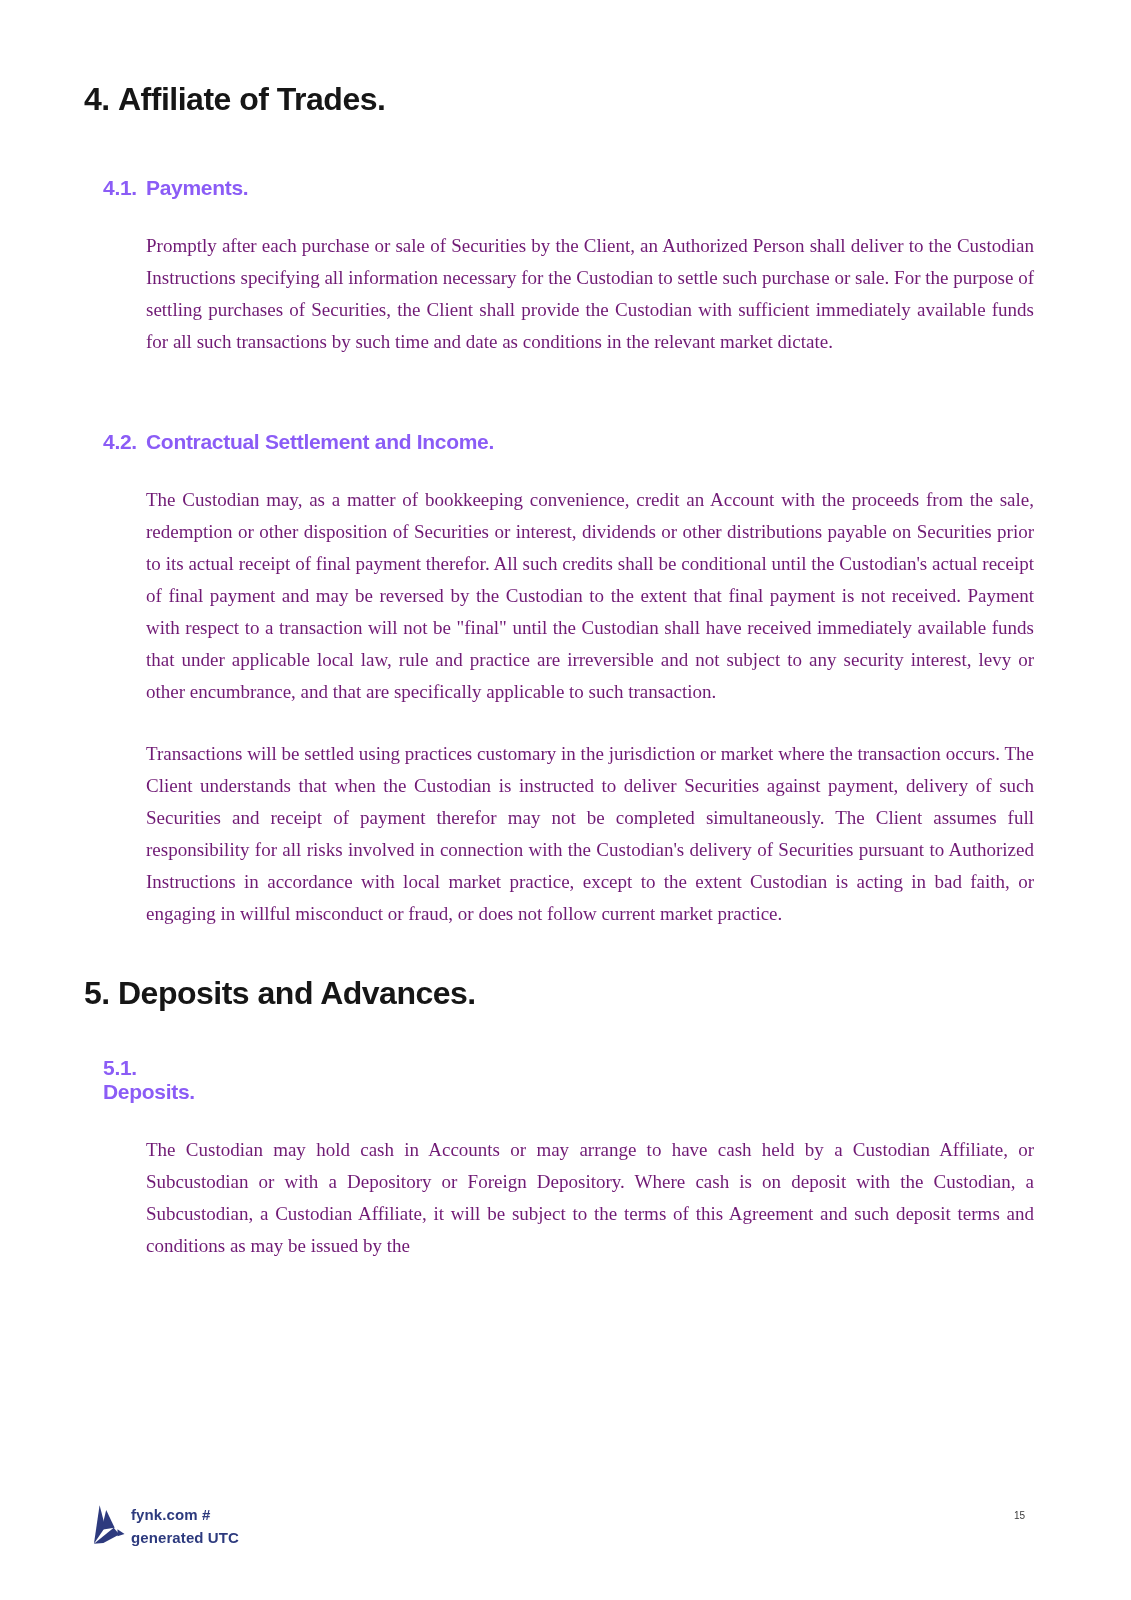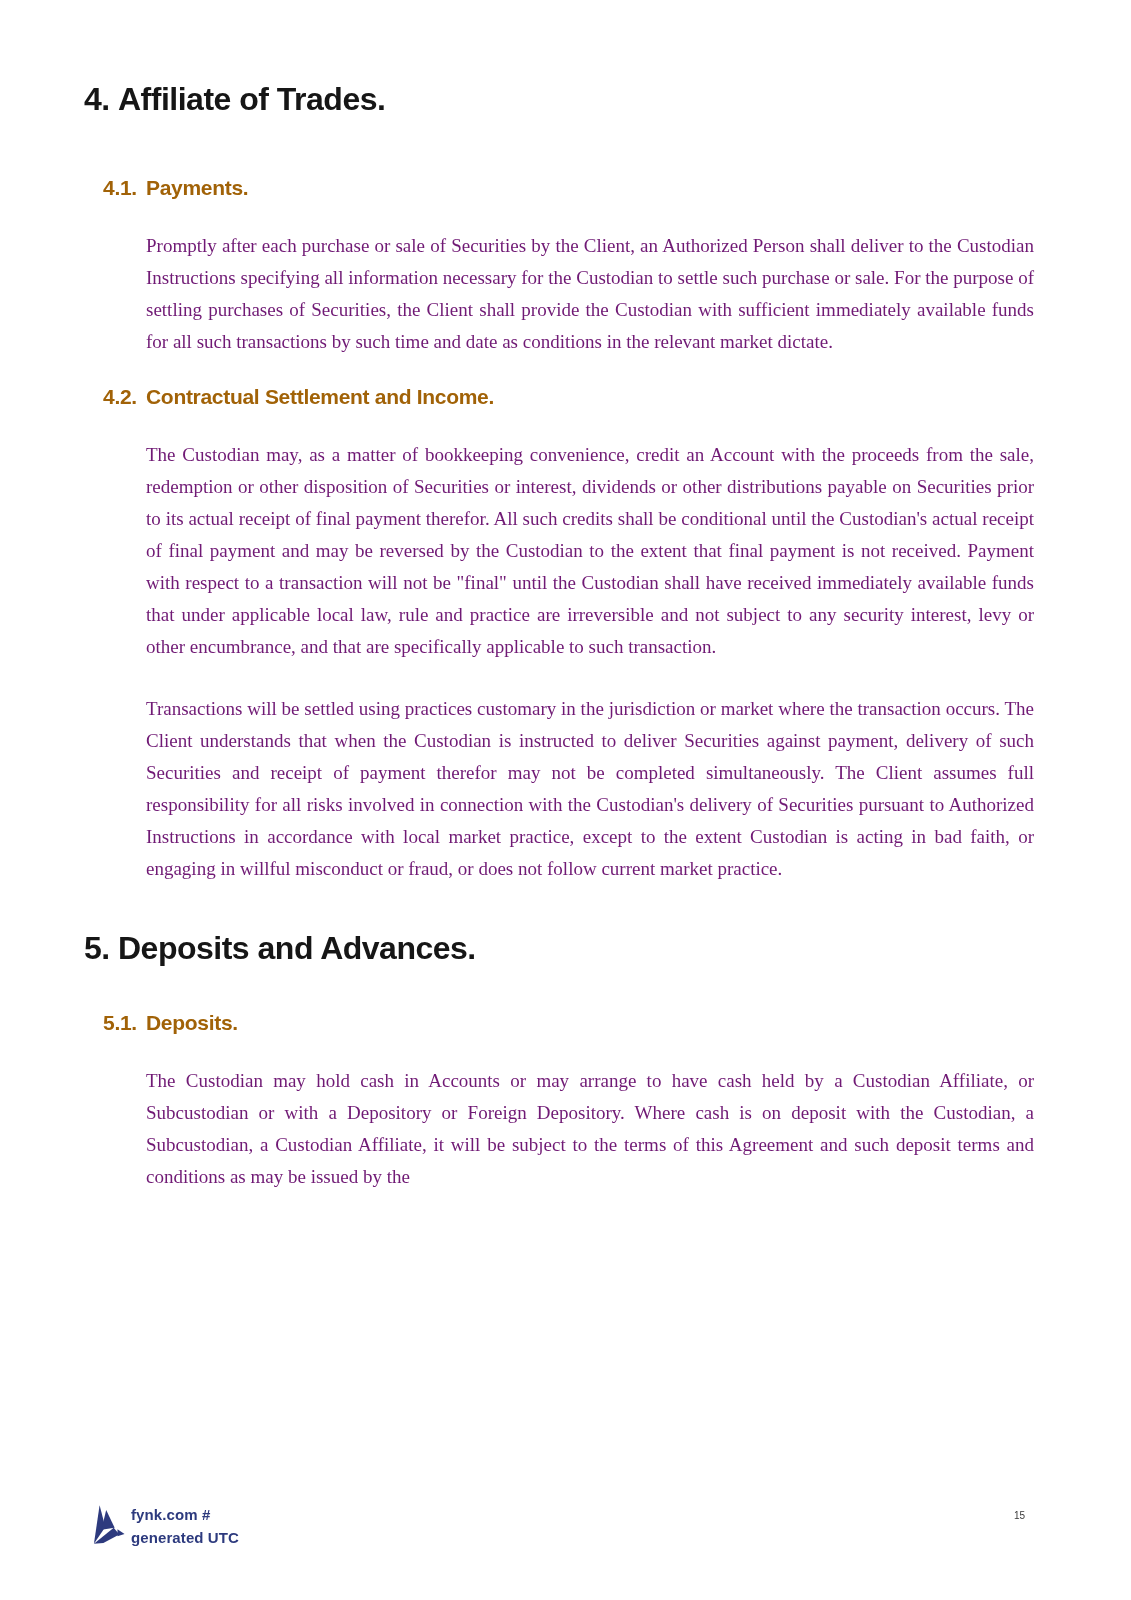--- a/index.html
+++ b/index.html
@@ -14,25 +14,25 @@
   .h1{
     display:flex;margin:0;
     font-size:32px;line-height:38px;font-weight:bold;
     letter-spacing:-0.5px;color:#161616;
   }
   .h1 .h1-num{flex:none;width:34px;}
   .h1-5{margin-top:44px;}
   .h2{
     display:flex;margin:58px 0 0 19px;
     font-size:21px;line-height:24px;font-weight:bold;
-    letter-spacing:-0.3px;color:#a16207;
+    letter-spacing:-0.3px;color:#8b5cf6;
   }
   .h2 .h2-num{flex:none;width:43px;}
-  .h2-mid{margin-top:27px;}
-  .h2-51{margin-top:44px;}
+  .h2-mid{margin-top:72px;}
+  .h2-51{margin-top:44px;flex-direction:column;}
   .para{
     margin:30px 0 0 62px;width:888px;
     font-size:19px;line-height:32px;color:#701a75;
     text-align:justify;
     font-family:Liberation Serif, serif;
   }
   .footer{position:absolute;left:0;top:0;width:100%;height:100%;pointer-events:none;padding-left:38px;}
   .footer-logo{position:absolute;left:93px;top:1504px;width:32px;height:42px;}
   .brand{
     position:absolute;left:131px;top:1503px;

